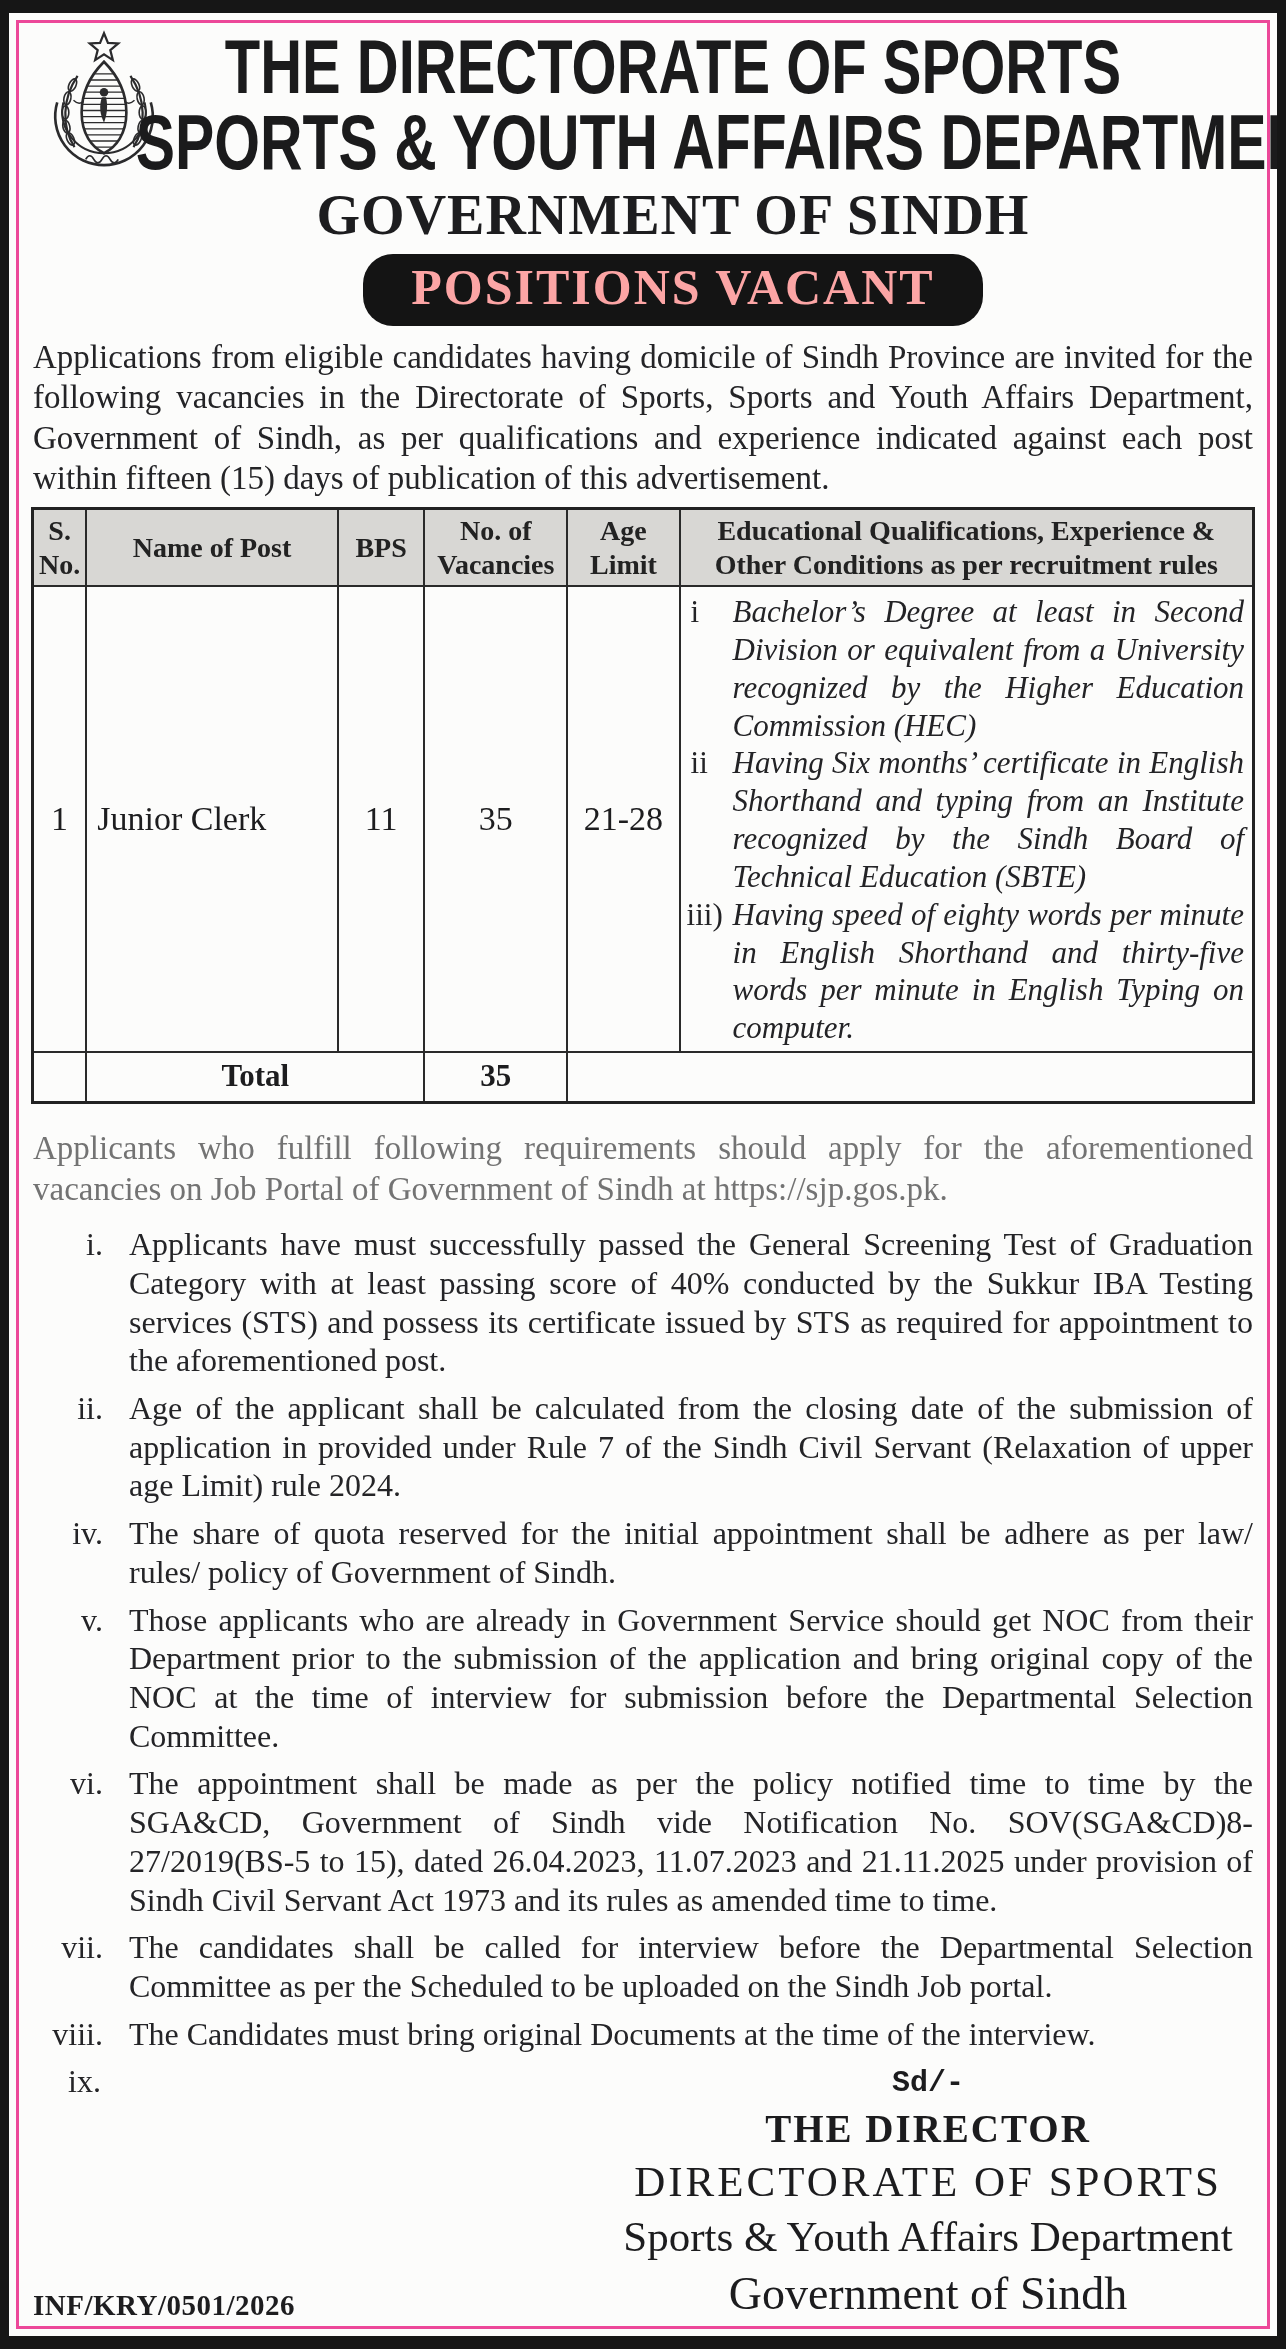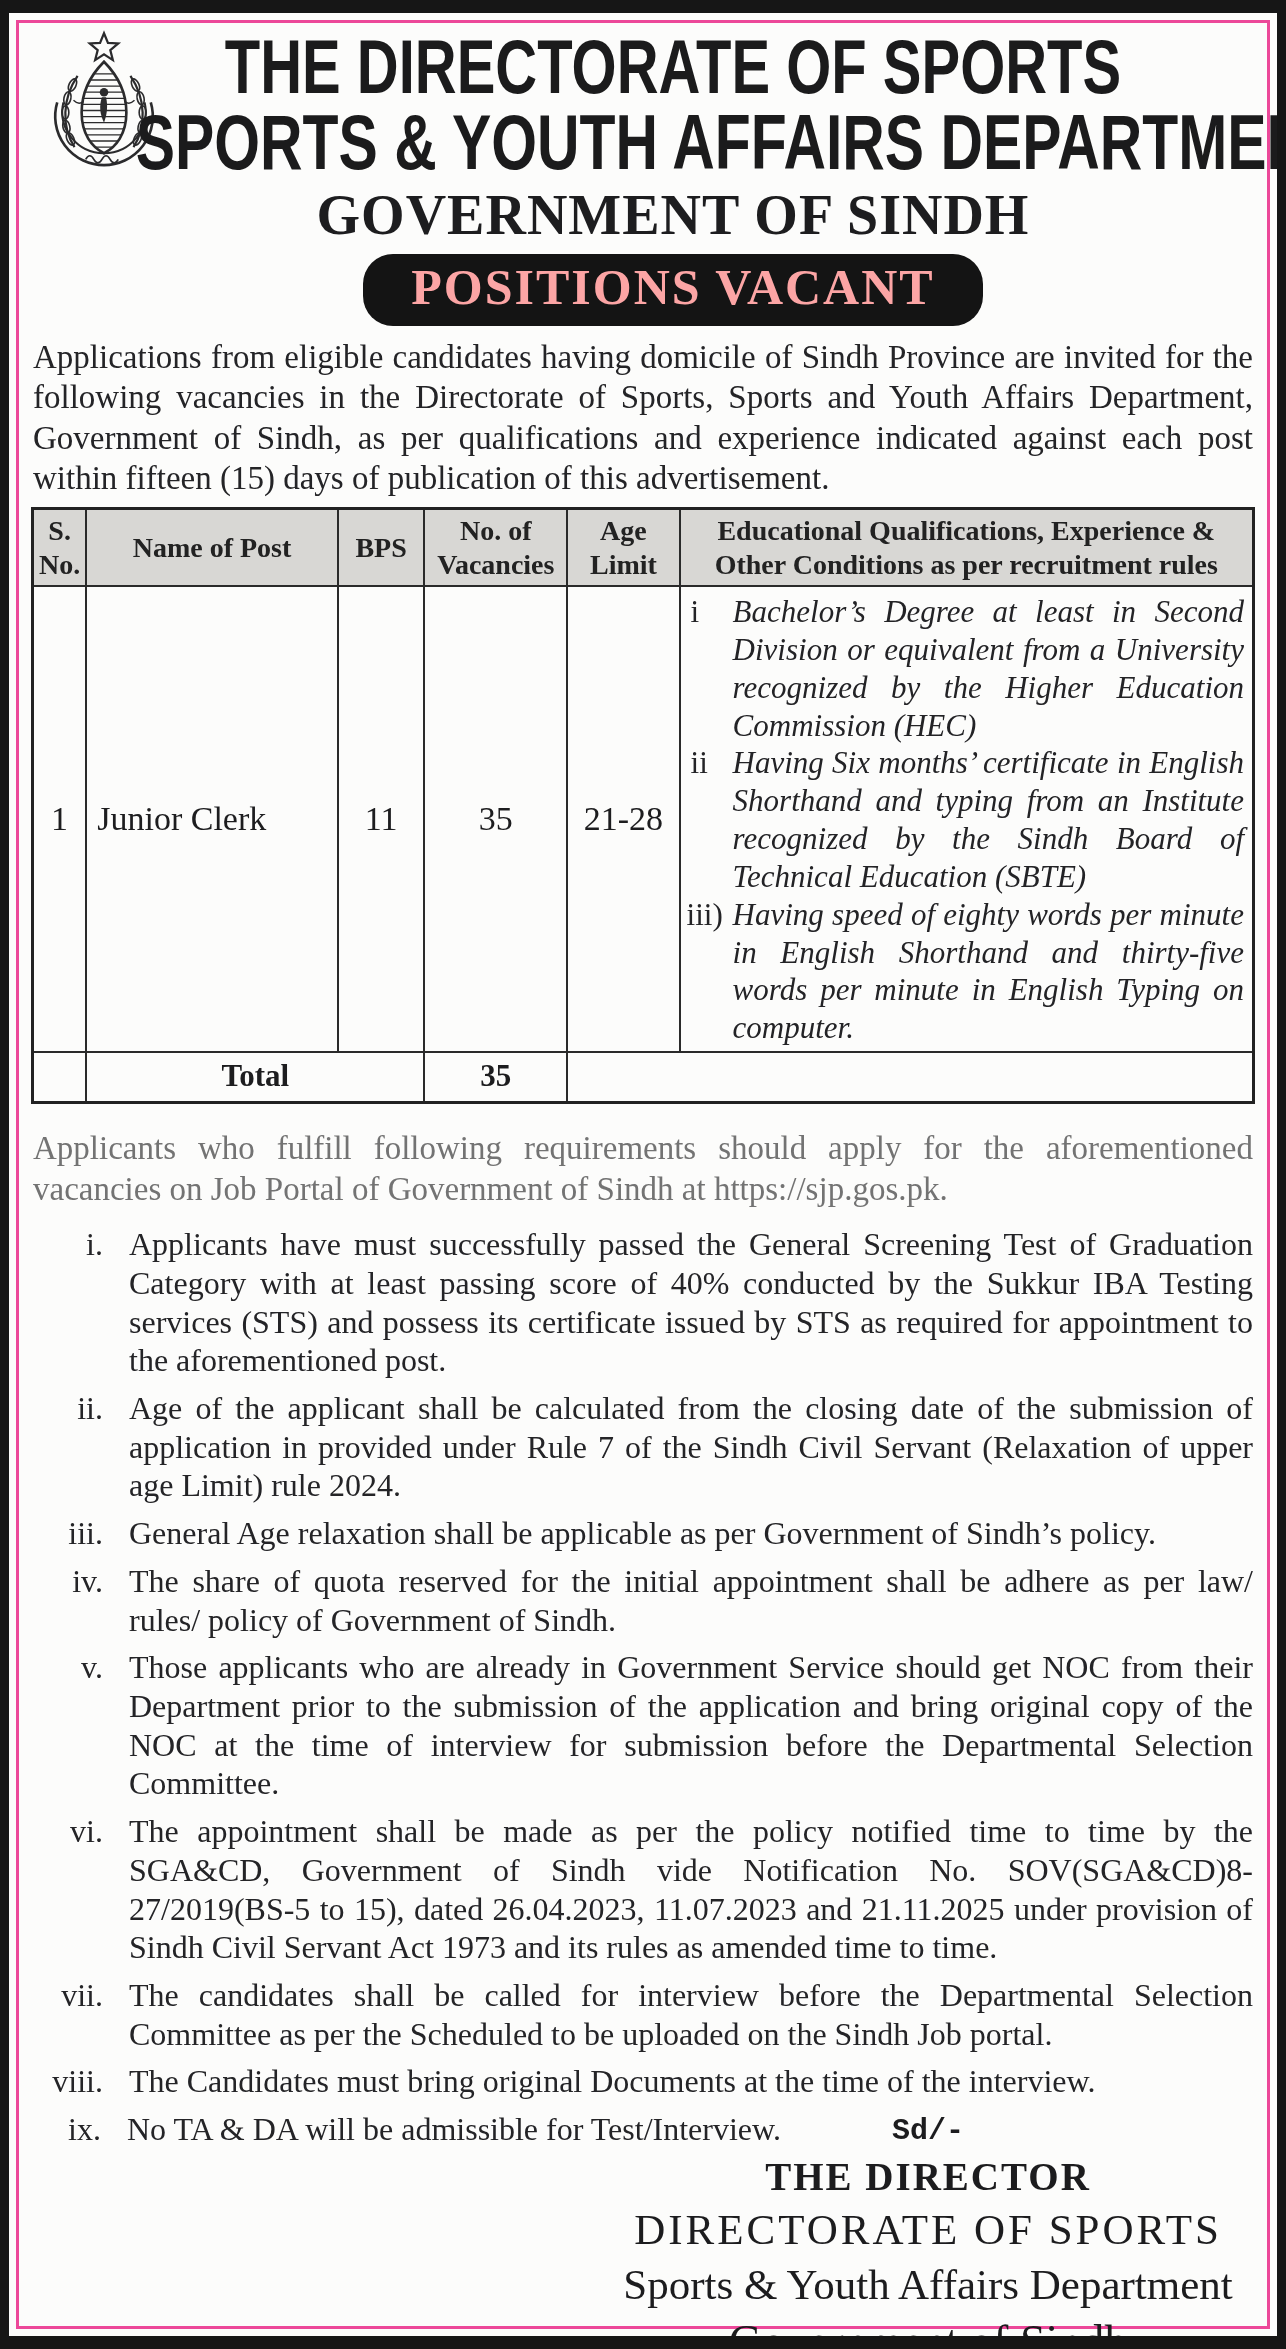--- a/index.html
+++ b/index.html
@@ -192,24 +192,20 @@
     <div class="conds">
       <div class="cond">
         <span class="m">i.</span>
         <div class="t">Applicants have must successfully passed the General Screening Test of Graduation Category with at least passing score of 40% conducted by the Sukkur IBA Testing services (STS) and possess its certificate issued by STS as required for appointment to the aforementioned post.</div>
       </div>
       <div class="cond">
         <span class="m">ii.</span>
         <div class="t">Age of the applicant shall be calculated from the closing date of the submission of application in provided under Rule 7 of the Sindh Civil Servant (Relaxation of upper age Limit) rule 2024.</div>
       </div>
       <div class="cond">
-        <span class="m">iii.</span>
-        <div class="t">General Age relaxation shall be applicable as per Government of Sindh’s policy.</div>
-      </div>
-      <div class="cond">
         <span class="m">iv.</span>
         <div class="t">The share of quota reserved for the initial appointment shall be adhere as per law/ rules/ policy of Government of Sindh.</div>
       </div>
       <div class="cond">
         <span class="m">v.</span>
         <div class="t">Those applicants who are already in Government Service should get NOC from their Department prior to the submission of the application and bring original copy of the NOC at the time of interview for submission before the Departmental Selection Committee.</div>
       </div>
       <div class="cond">
         <span class="m">vi.</span>
         <div class="t">The appointment shall be made as per the policy notified time to time by the SGA&amp;CD, Government of Sindh vide Notification No. SOV(SGA&amp;CD)8-27/2019(BS-5 to 15), dated 26.04.2023, 11.07.2023 and 21.11.2025 under provision of Sindh Civil Servant Act 1973 and its rules as amended time to time.</div>
@@ -220,21 +216,20 @@
       </div>
       <div class="cond">
         <span class="m">viii.</span>
         <div class="t">The Candidates must bring original Documents at the time of the interview.</div>
       </div>
     </div>
 
     <div class="sig-area">
       <div class="cond" style="width:72%">
         <span class="m">ix.</span>
-        <div class="t" style="text-align:left">No TA &amp; DA will be admissible for Test/Interview.</div>
       </div>
       <div class="sig">
         <div class="sd">Sd/-</div>
         <div class="s1">THE DIRECTOR</div>
         <div class="s2">DIRECTORATE OF SPORTS</div>
         <div class="s3">Sports &amp; Youth Affairs Department</div>
         <div class="s4">Government of Sindh</div>
       </div>
       <div class="ref">INF/KRY/0501/2026</div>
     </div>

